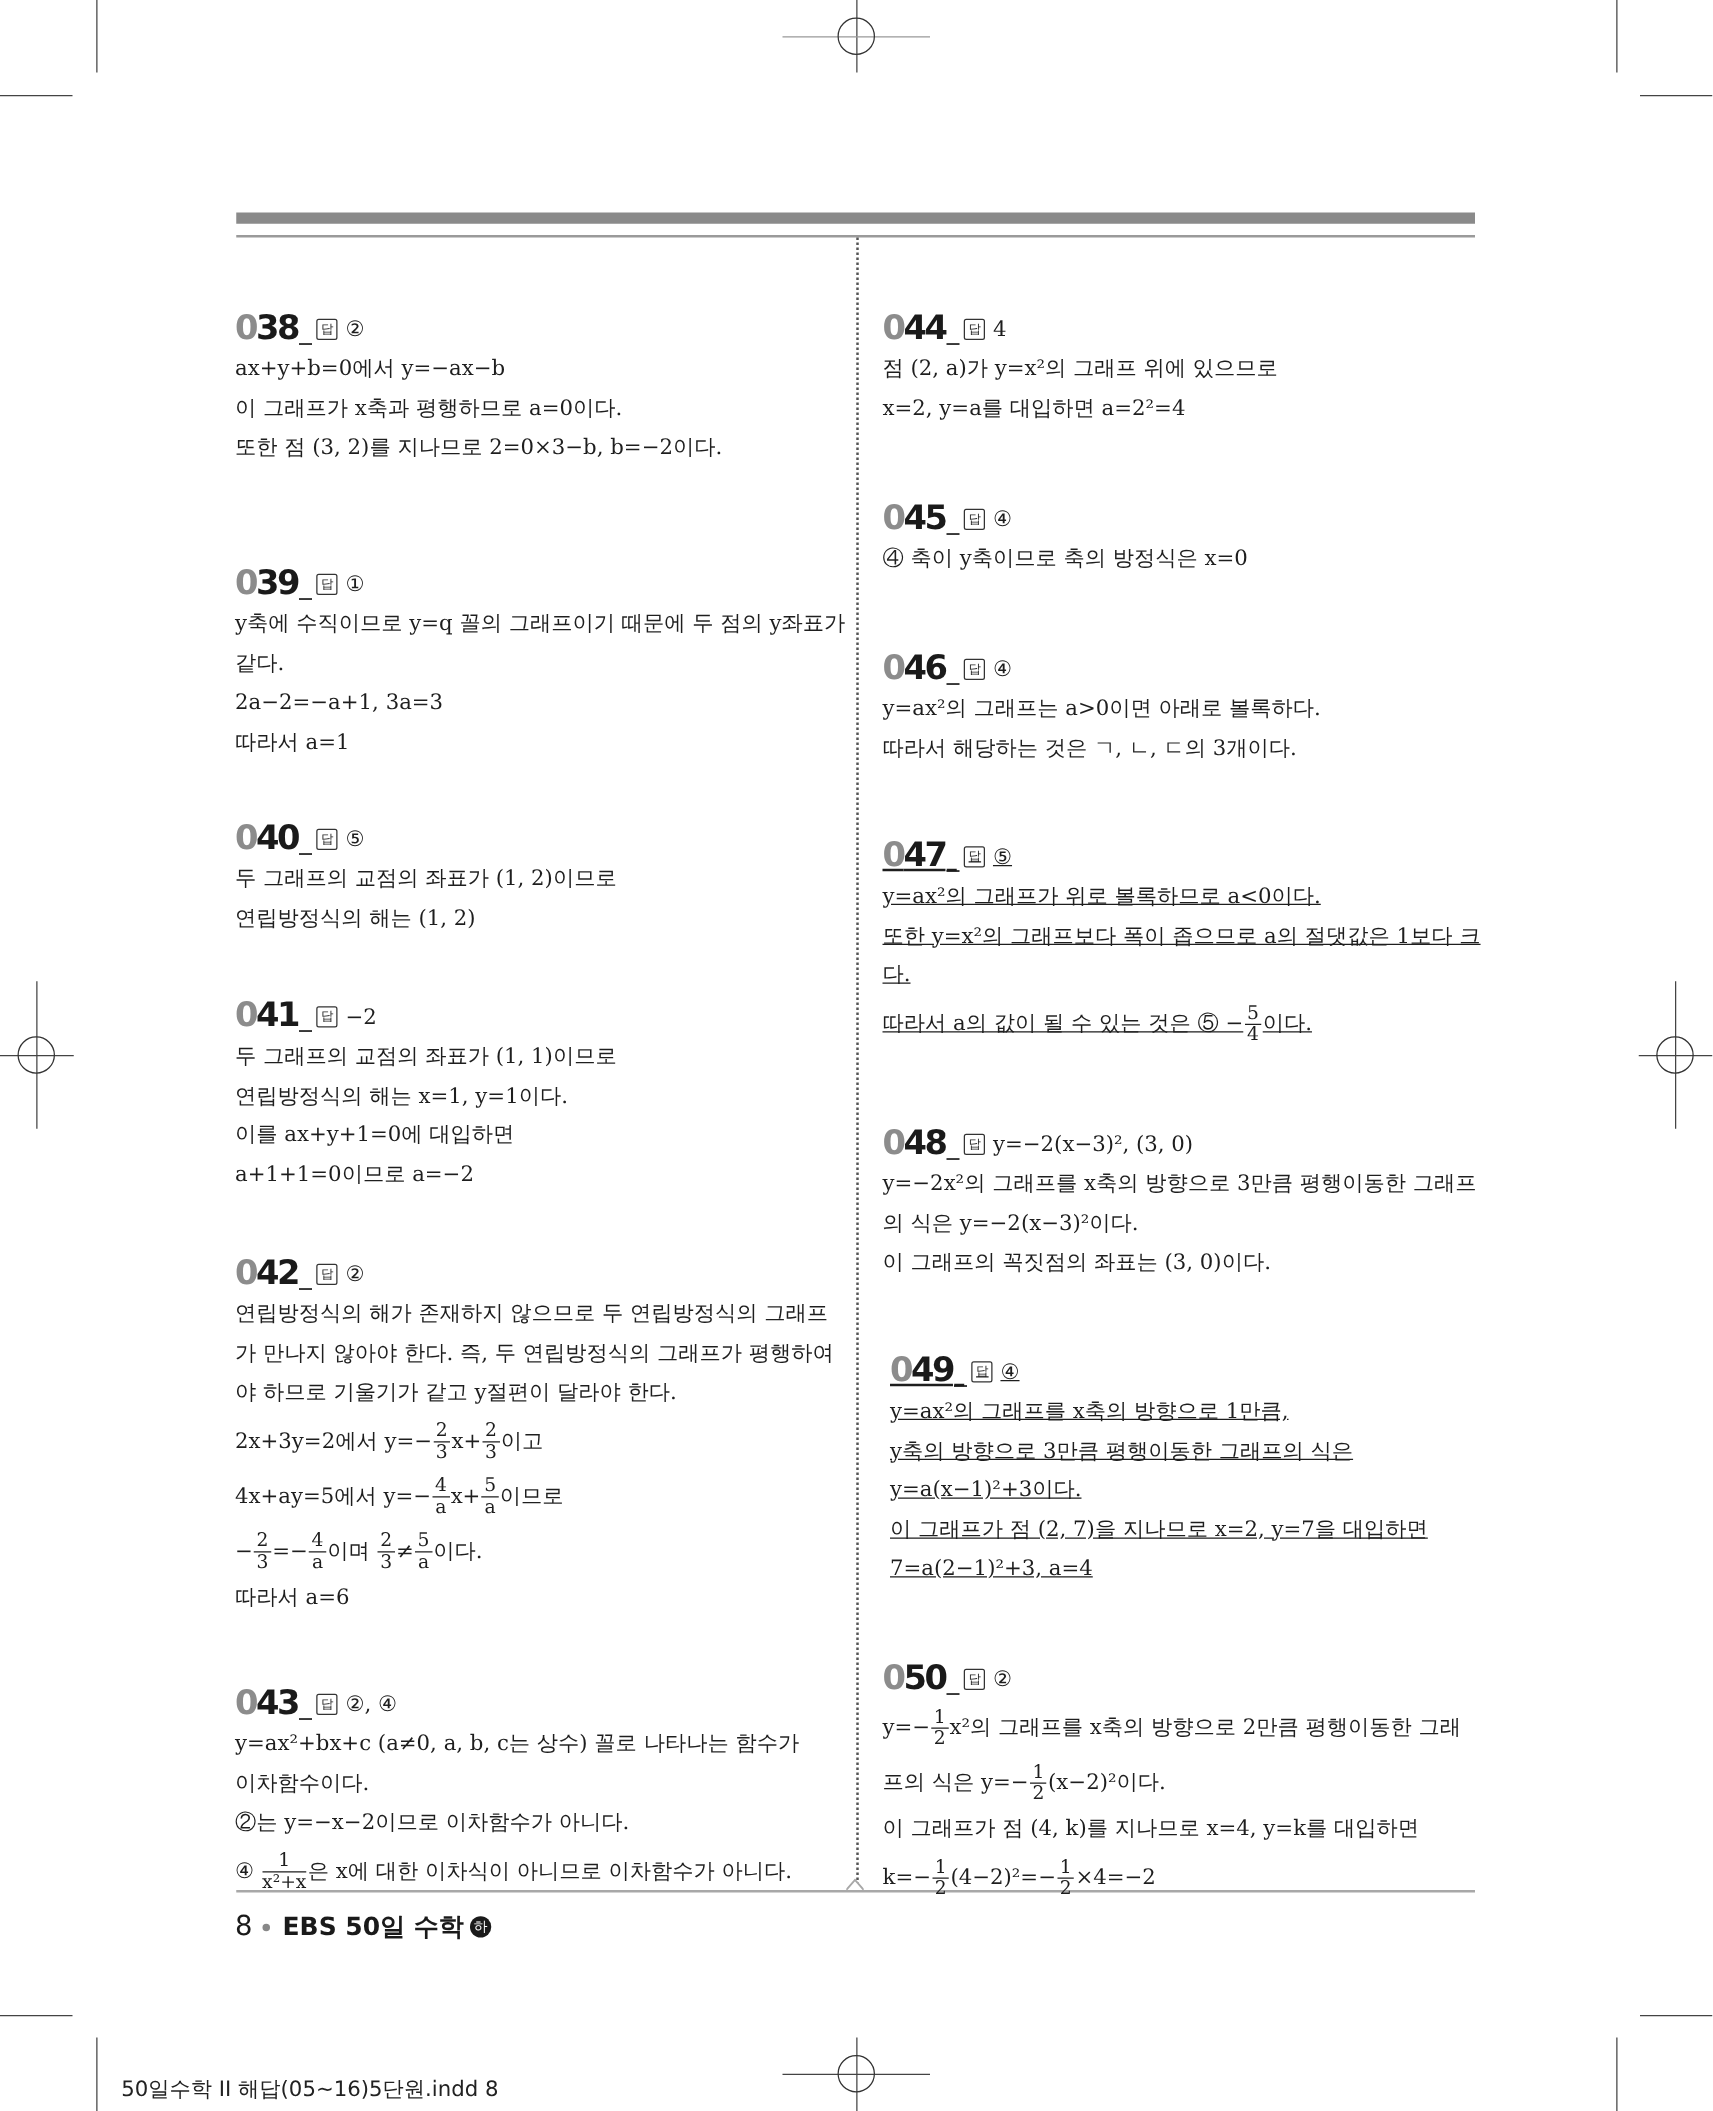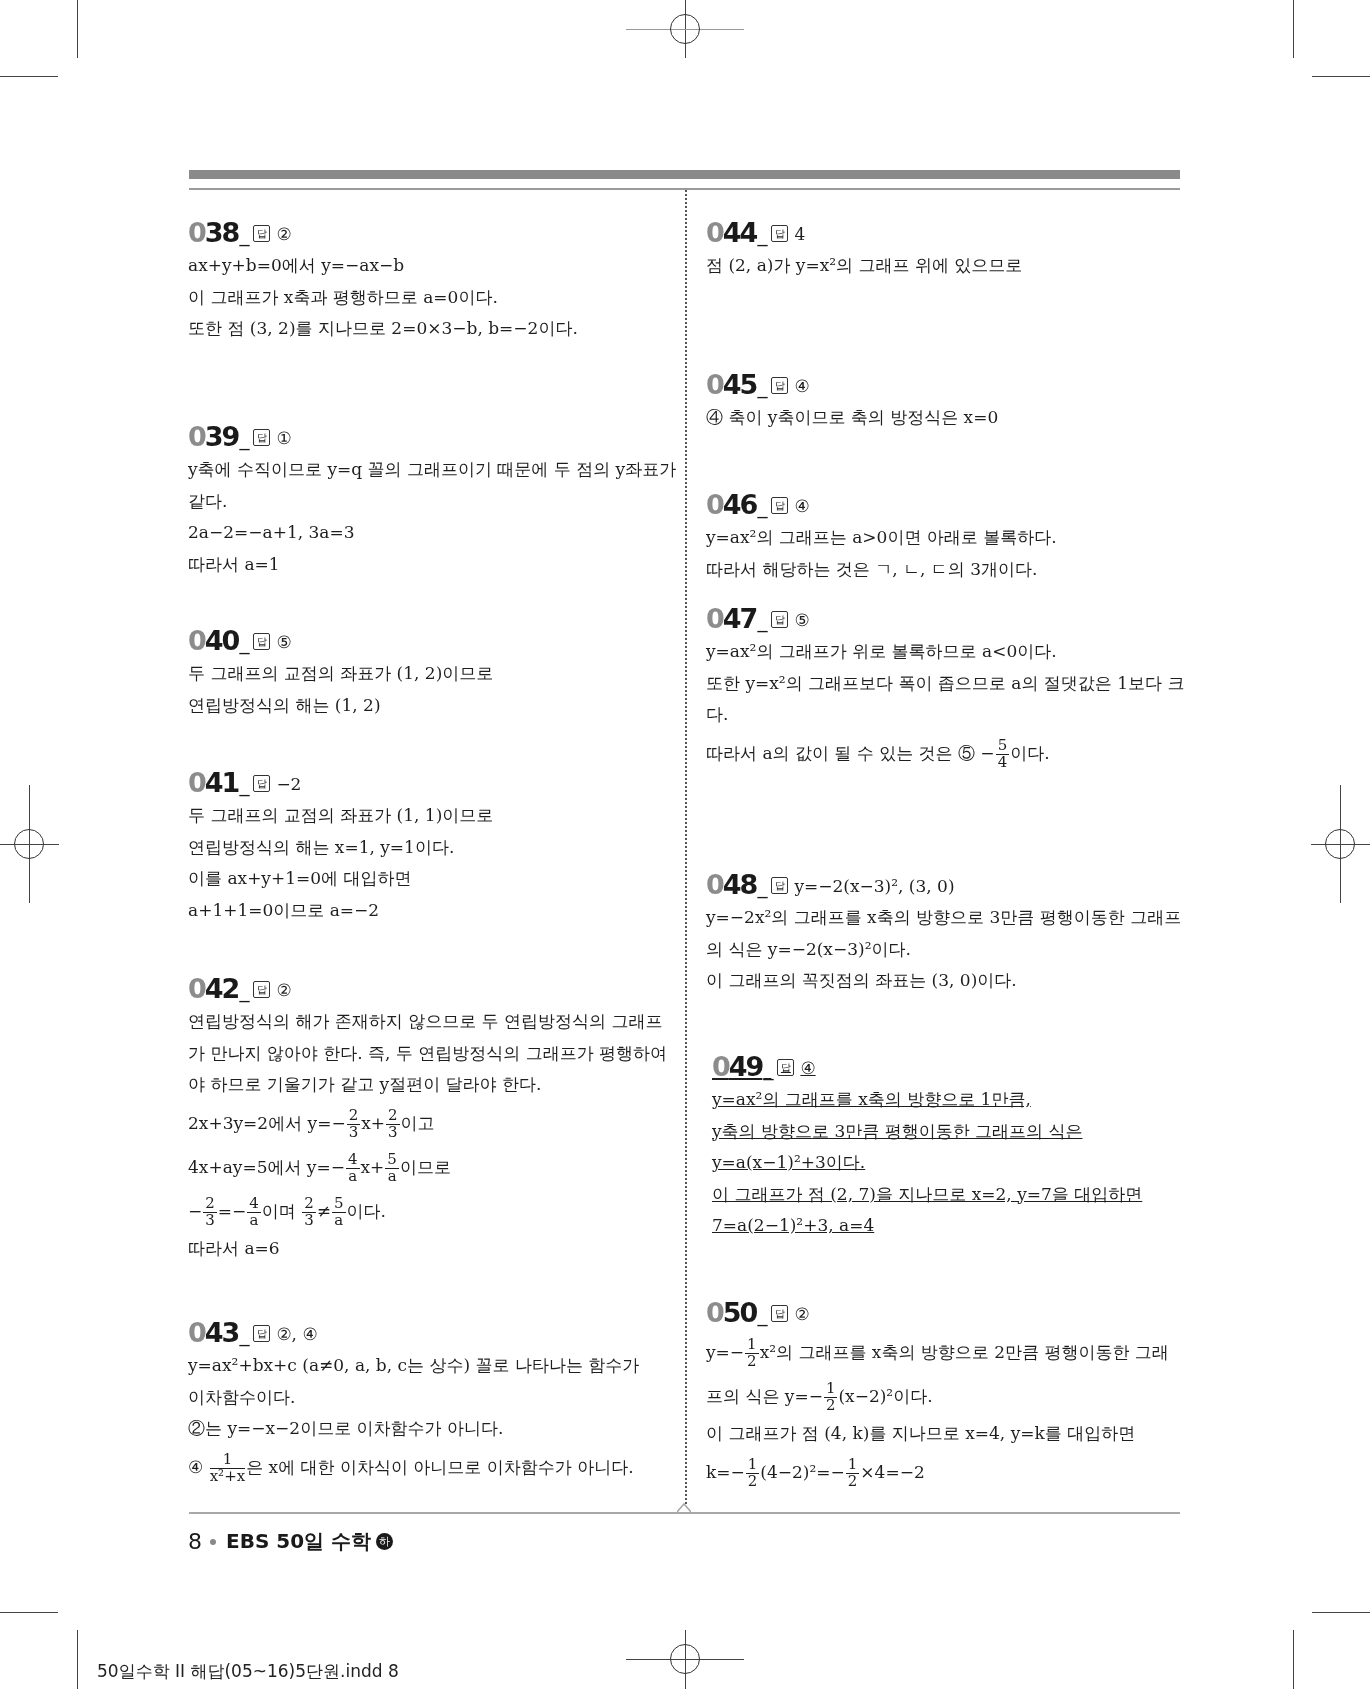--- a/index.html
+++ b/index.html
@@ -6,21 +6,21 @@
   body { width:1370px; height:1689px; position:relative; background:#ffffff; overflow:hidden;
          font-family:"DejaVu Serif", serif; color:#1e1e1e; }
   .hline { position:absolute; height:1px; background:#444; }
   .vline { position:absolute; width:1px; background:#444; }
   .crop-circle { position:absolute; width:30px; height:30px; border:1px solid #333; border-radius:50%; box-sizing:border-box; }
   .top-bar { position:absolute; left:189px; top:170px; width:991px; height:9px; background:#8a8a8a; }
   .top-thin { position:absolute; left:189px; top:188px; width:991px; height:2px; background:#9a9a9a; }
   .divider { position:absolute; left:685px; top:190px; height:1318px; width:0; border-left:2px dotted #555; }
   .bottom-rule { position:absolute; left:189px; top:1512px; width:991px; height:2px; background:#a8a8a8; }
   .caret { position:absolute; left:677px; top:1502px; width:14px; height:10px; }
-  .problem { position:absolute; width:490px; }
+  .problem { position:absolute; width:490px;margin-top:30px; }
   .ph { height:34px; display:flex; align-items:flex-end; margin-bottom:4px; }
   .pnum { font-family:"DejaVu Sans", sans-serif; font-weight:bold; font-size:27px; letter-spacing:-2px; line-height:1; }
   .pnum .d0 { color:#8c8c8c; }
   .pnum .rest { color:#1a1a1a; }
   .pnum .us { color:#1a1a1a; font-weight:normal; font-size:20px; margin-left:1px; }
   .dap { display:inline-block; width:15px; height:15px; border:1px solid #333; font-family:"DejaVu Sans", sans-serif;
          font-size:10px; line-height:15px; text-align:center; margin:0 6px 4px 6px; border-radius:2px; }
   .ans { font-size:17px; line-height:1; margin-bottom:3px; }
   .line { font-size:17px; line-height:31.5px; white-space:nowrap; }
   .line.tall { line-height:44px; }
@@ -149,20 +149,21 @@
   </div>
 </div>
 
 <div class="problem" style="left:706px;top:212px;">
   <div class="ph">
       <span class="pnum"><span class="d0">0</span><span class="rest">44</span><span class="us">_</span></span>
       <span class="dap">답</span>
       <span class="ans">4</span>
     </div>
   <div class="line">점 (2, a)가 y=x²의 그래프 위에 있으므로</div>
+  <div class="line">x=2, y=a를 대입하면 a=2²=4</div>
 </div>
 
 <div class="problem" style="left:706px;top:364px;">
   <div class="ph">
       <span class="pnum"><span class="d0">0</span><span class="rest">45</span><span class="us">_</span></span>
       <span class="dap">답</span>
       <span class="ans">④</span>
     </div>
   <div class="line">④ 축이 y축이므로 축의 방정식은 x=0</div>
 </div>
@@ -170,21 +171,21 @@
 <div class="problem" style="left:706px;top:484px;">
   <div class="ph">
       <span class="pnum"><span class="d0">0</span><span class="rest">46</span><span class="us">_</span></span>
       <span class="dap">답</span>
       <span class="ans">④</span>
     </div>
   <div class="line">y=ax²의 그래프는 a&gt;0이면 아래로 볼록하다.</div>
   <div class="line">따라서 해당하는 것은 ㄱ, ㄴ, ㄷ의 3개이다.</div>
 </div>
 
-<div class="problem" style="left:706px;top:598px;">
+<div class="problem" style="left:706px;top:634px;text-decoration:underline;">
   <div class="ph">
       <span class="pnum"><span class="d0">0</span><span class="rest">47</span><span class="us">_</span></span>
       <span class="dap">답</span>
       <span class="ans">⑤</span>
     </div>
   <div class="line">y=ax²의 그래프가 위로 볼록하므로 a&lt;0이다.</div>
   <div class="line">또한 y=x²의 그래프보다 폭이 좁으므로 a의 절댓값은 1보다 크</div>
   <div class="line">다.</div>
   <div class="line tall">
     <span>따라서 a의 값이 될 수 있는 것은 ⑤ −</span><span class="frac"><span class="num">5</span><span>4</span></span><span>이다.</span>

